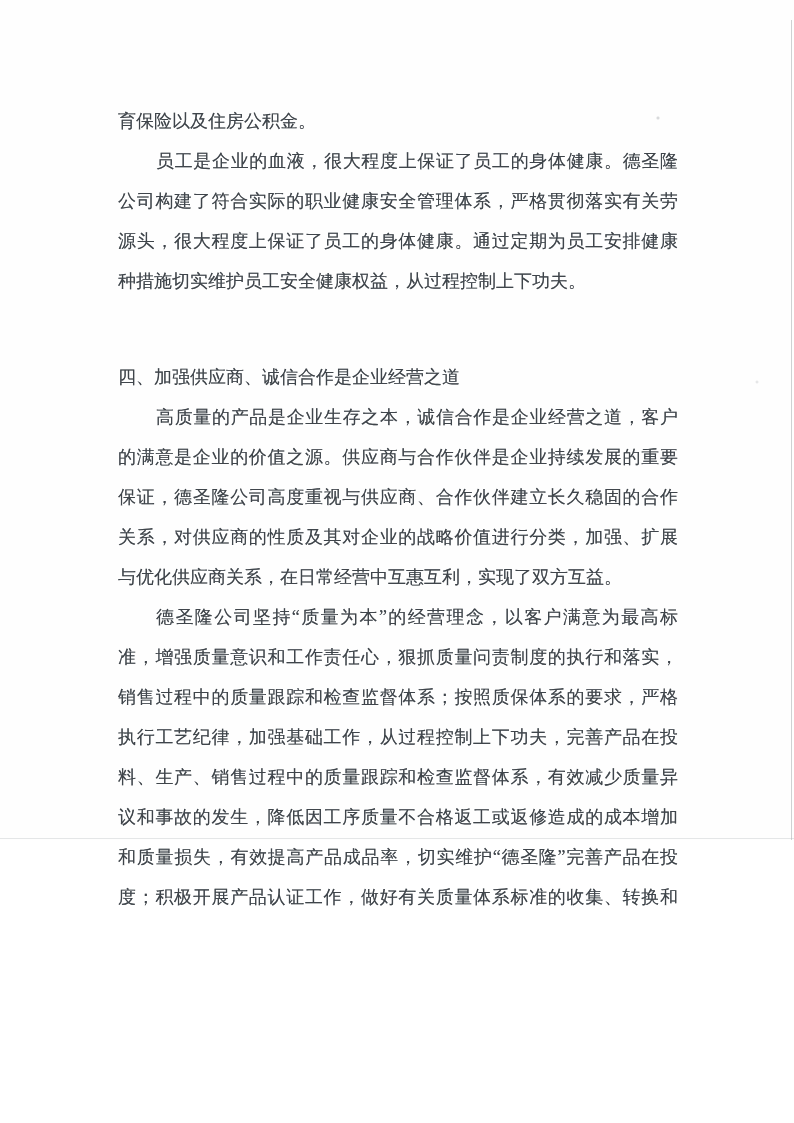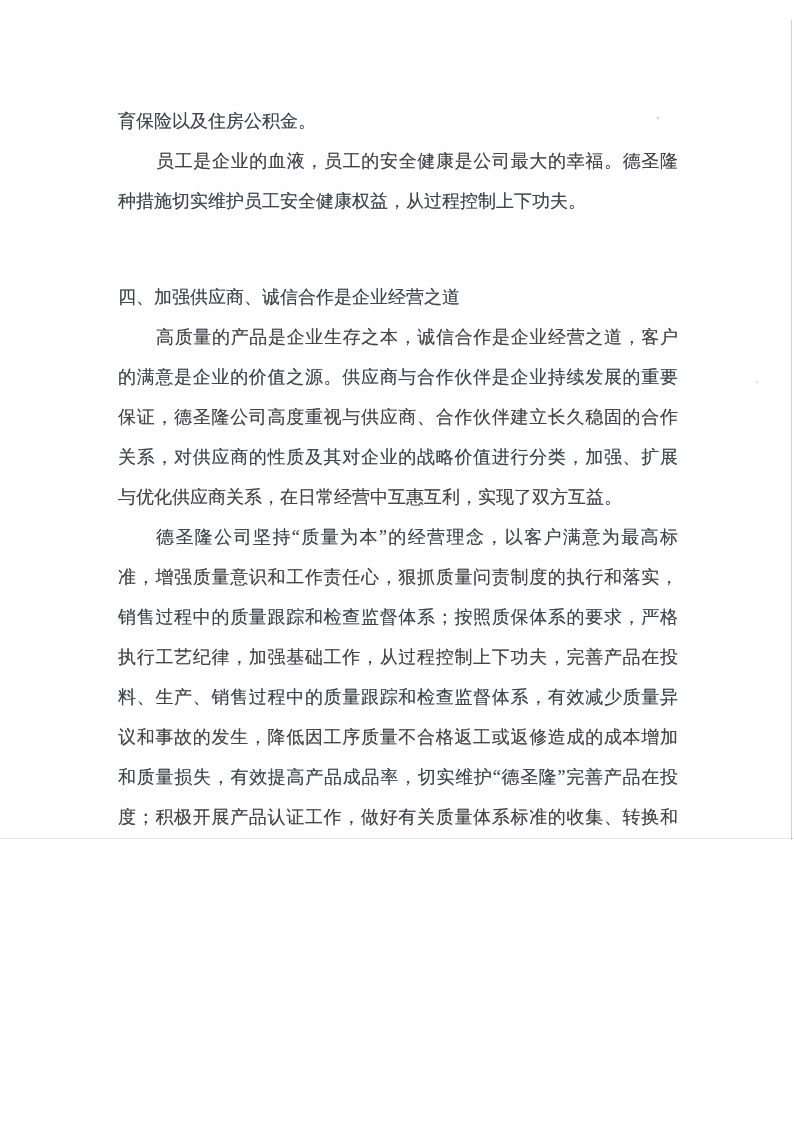--- a/index.html
+++ b/index.html
@@ -69,21 +69,23 @@
 <body>
 
 <div class="page" style="--text-color: #3f454b;">
   <div class="edge-right"></div>
   <div class="edge-bottom"></div>
   <div class="doc">
       <div class="para">
         <div class="line">育保险以及住房公积金。</div>
       </div>
       <div class="para">
-        <div class="line fill indent">员工是企业的血液，员工的安全健康是公司最大的幸福。德圣隆</div>
+        <div class="line fill indent">员工是企业的血液，很大程度上保证了员工的身体健康。德圣隆</div>
+        <div class="line fill">公司构建了符合实际的职业健康安全管理体系，严格贯彻落实有关劳</div>
+        <div class="line fill">源头，很大程度上保证了员工的身体健康。通过定期为员工安排健康</div>
         <div class="line">种措施切实维护员工安全健康权益，从过程控制上下功夫。</div>
       </div>
       <div class="line heading">四、加强供应商、诚信合作是企业经营之道</div>
       <div class="para">
         <div class="line fill indent">高质量的产品是企业生存之本，诚信合作是企业经营之道，客户</div>
         <div class="line fill">的满意是企业的价值之源。供应商与合作伙伴是企业持续发展的重要</div>
         <div class="line fill">保证，德圣隆公司高度重视与供应商、合作伙伴建立长久稳固的合作</div>
         <div class="line fill">关系，对供应商的性质及其对企业的战略价值进行分类，加强、扩展</div>
         <div class="line">与优化供应商关系，在日常经营中互惠互利，实现了双方互益。</div>
       </div>

